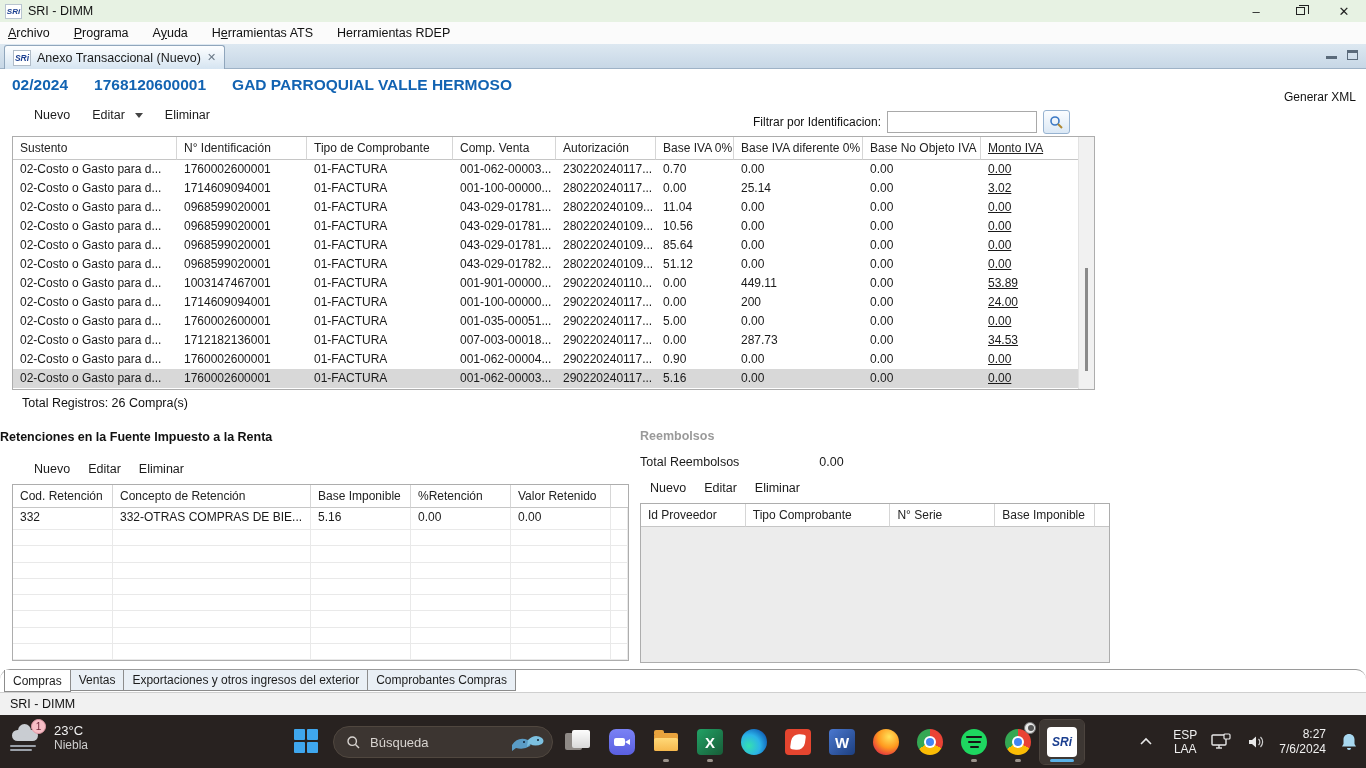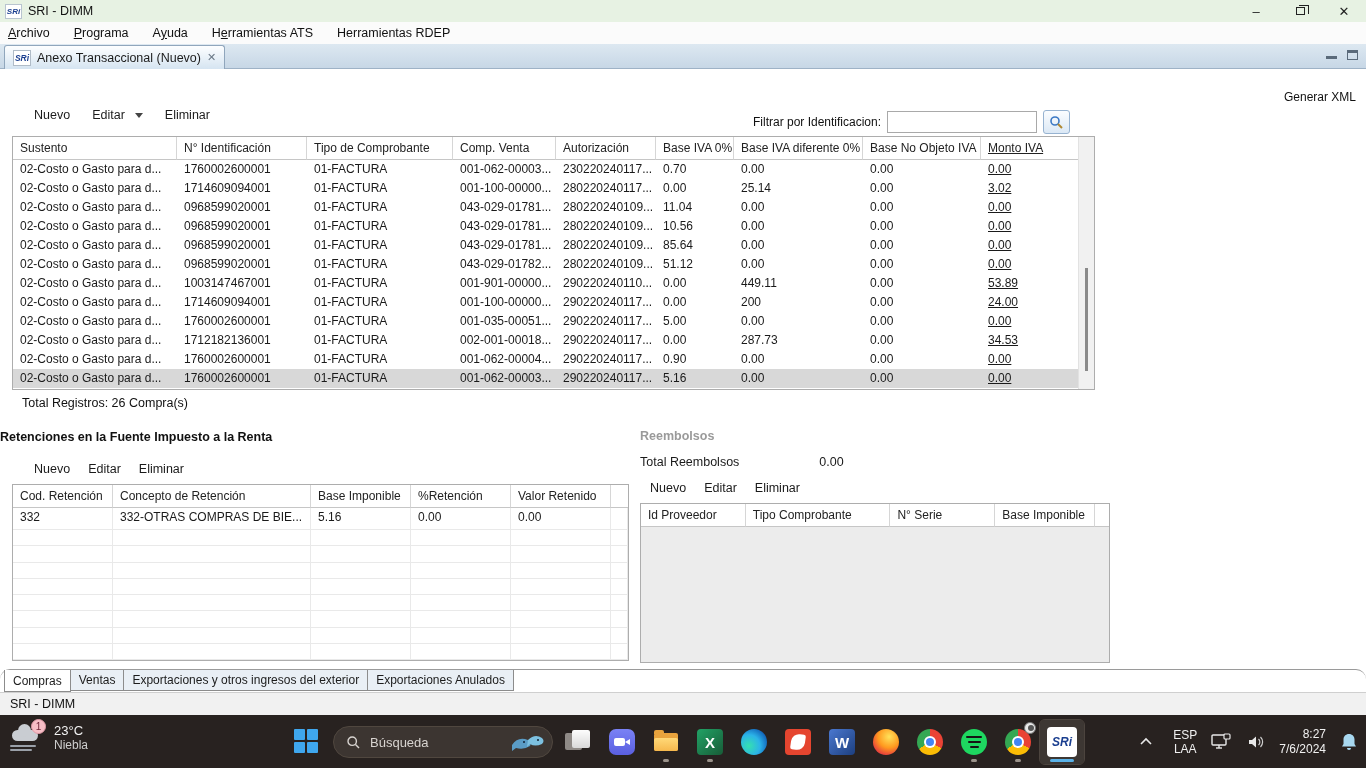--- a/index.html
+++ b/index.html
@@ -187,20 +187,25 @@
     </div>
     <div class="view-btns">
       <span class="vb-min"></span>
       <span class="vb-max"></span>
     </div>
   </div>
 
   <div class="workspace">
 
     <div class="doc-header">
+      <div class="doc-id-group">
+        <span class="blue">02/2024</span>
+        <span class="blue">1768120600001</span>
+        <span class="blue">GAD PARROQUIAL VALLE HERMOSO</span>
+      </div>
       <span class="generate-xml">Generar XML</span>
     </div>
 
     <div class="main-toolbar">
       <div class="tb-left">
         <span class="tb-action">Nuevo</span>
         <span class="tb-action">Editar</span>
         <span class="dd-arrow"></span>
         <span class="tb-action">Eliminar</span>
       </div>
@@ -326,21 +331,21 @@
               <div class="cell">290220240117...</div>
               <div class="cell">5.00</div>
               <div class="cell">0.00</div>
               <div class="cell">0.00</div>
               <div class="cell">0.00</div>
             </div>
             <div class="t-row">
               <div class="cell">02-Costo o Gasto para d...</div>
               <div class="cell">1712182136001</div>
               <div class="cell">01-FACTURA</div>
-              <div class="cell">002-001-00018...</div>
+              <div class="cell">007-003-00018...</div>
               <div class="cell">290220240117...</div>
               <div class="cell">0.00</div>
               <div class="cell">287.73</div>
               <div class="cell">0.00</div>
               <div class="cell">34.53</div>
             </div>
             <div class="t-row">
               <div class="cell">02-Costo o Gasto para d...</div>
               <div class="cell">1760002600001</div>
               <div class="cell">01-FACTURA</div>
@@ -482,21 +487,21 @@
           <div class="cell">Base Imponible</div>
           <div class="cell"></div>
         </div>
       <div class="reemb-body"></div>
     </div>
 
     <div class="bottom-tabs">
         <div class="btab active">Compras</div>
         <div class="btab">Ventas</div>
         <div class="btab">Exportaciones y otros ingresos del exterior</div>
-        <div class="btab">Exportaciones Anulados</div>
+        <div class="btab">Comprobantes Compras</div>
       </div>
   </div>
 
   <div class="statusbar">
     <span>SRI - DIMM</span>
   </div>
 
   <div class="taskbar">
 
     <div class="widget">

